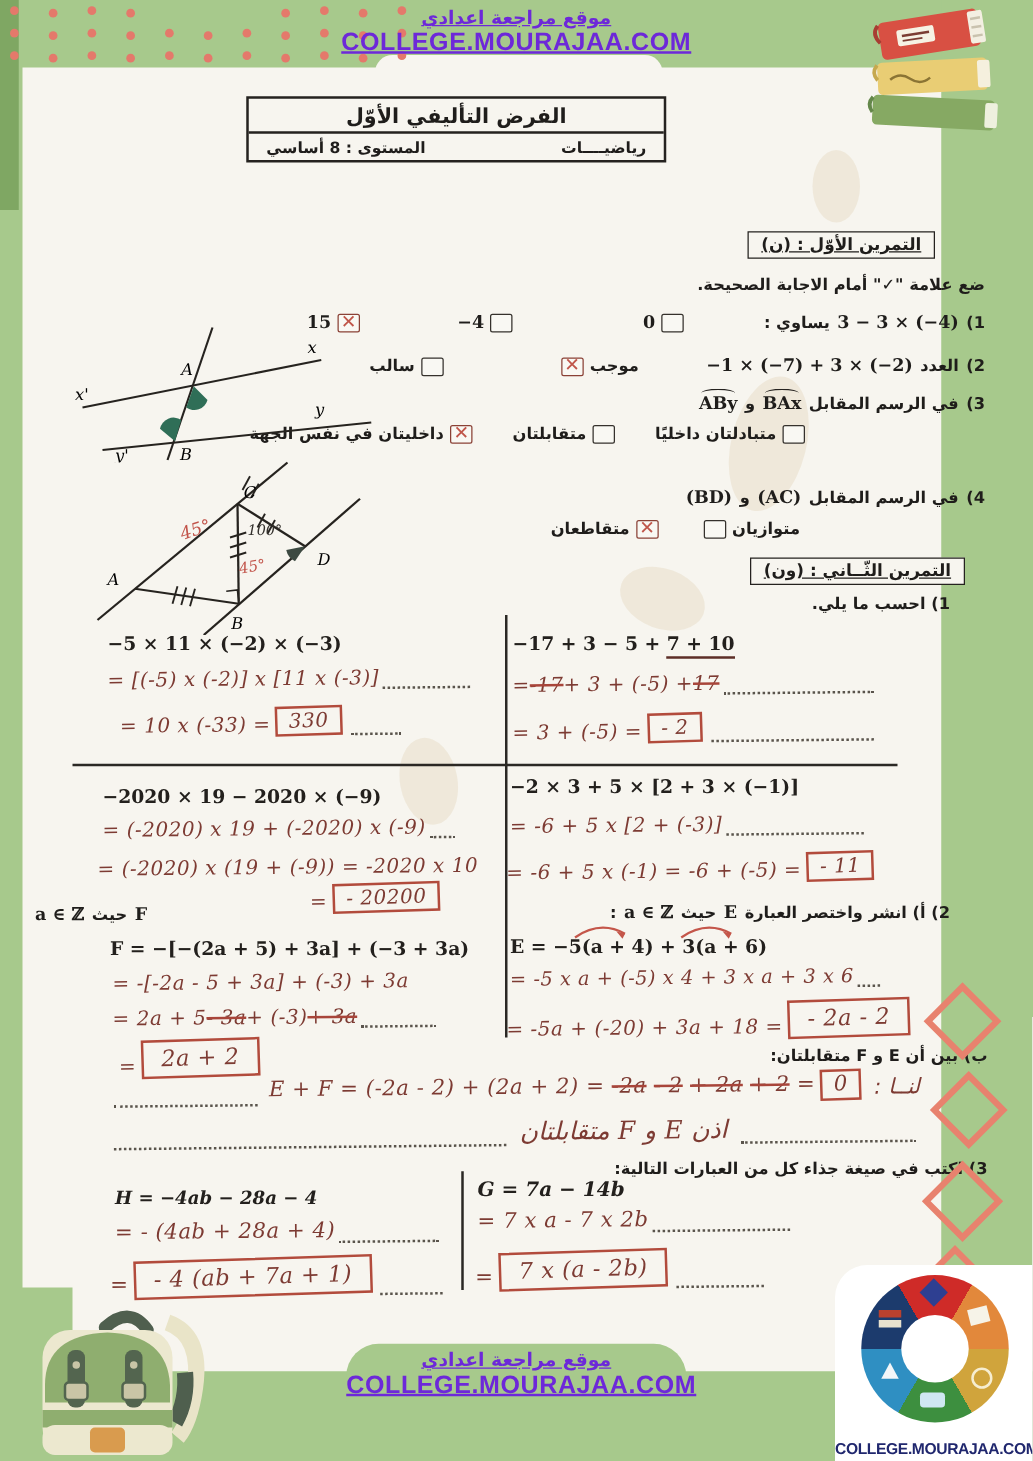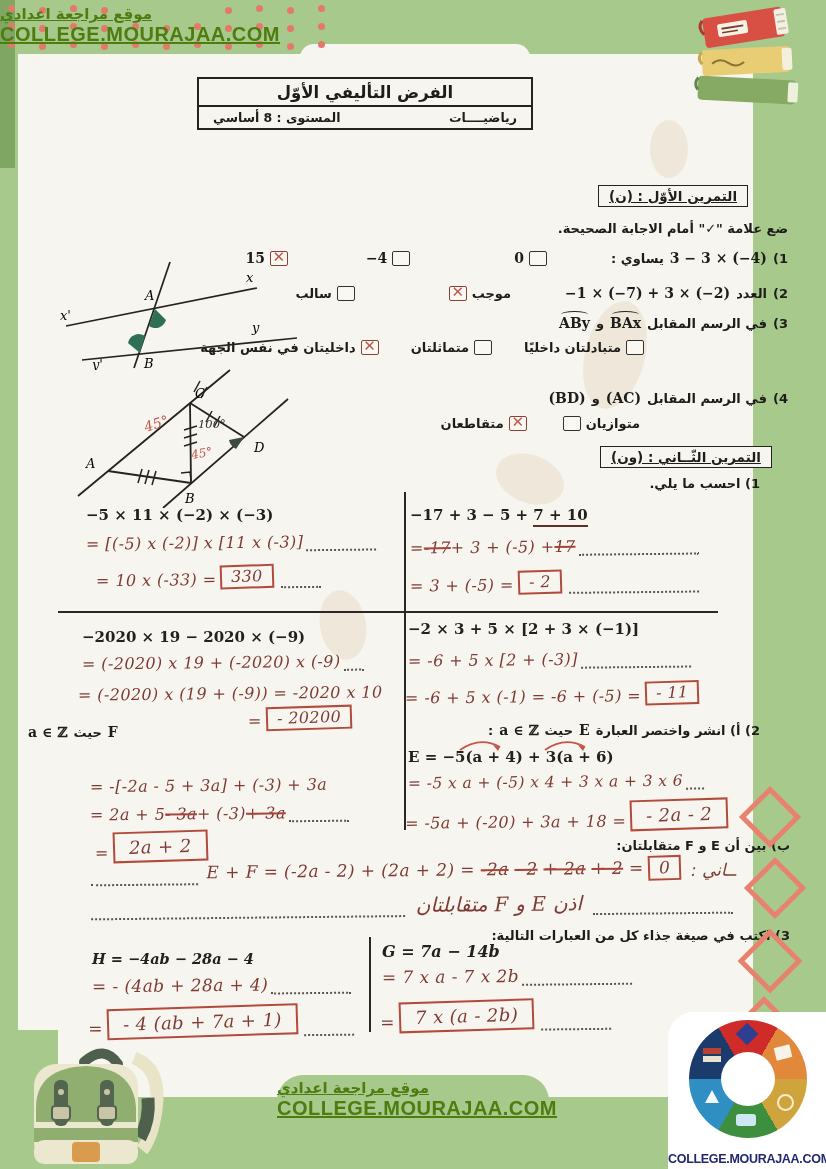--- a/index.html
+++ b/index.html
@@ -9,21 +9,21 @@
   .gr{position:absolute;background:#a7c98c;}
   .frame-top{left:0;top:0;width:826px;height:54px;}
   .frame-left{left:0;top:0;width:18px;height:1169px;}
   .frame-right{left:753px;top:0;width:73px;height:1169px;}
   .frame-bottom{left:0;top:1097px;width:826px;height:72px;}
   .dark-stripe{left:0;top:0;width:15px;height:168px;background:#7fa763;position:absolute;}
   .bl-block{left:0;top:1030px;width:58px;height:139px;}
   .footer-tab{left:277px;top:1075px;width:272px;height:46px;border-radius:26px 26px 0 0;}
   .top-bump{position:absolute;left:300px;top:44px;width:230px;height:18px;background:#f7f5ef;border-radius:14px 14px 0 0;}
   
-  .banner{position:absolute;left:0;width:100%;color:#4d7c0f;z-index:6;}
+  .banner{position:absolute;left:0;width:100%;text-align:center;color:#6d28d9;z-index:6;}
   .banner .ar{font-size:15px;font-weight:bold;text-decoration:underline;}
   .banner .url{font-size:20px;font-weight:bold;text-decoration:underline;letter-spacing:.5px;
                font-family:"Liberation Sans",sans-serif;}
   .hdr{top:5px;}
   .ftr{top:1079px;left:277px;width:272px;white-space:nowrap;}
   
   #dotgrid{position:absolute;left:8px;top:5px;width:350px;height:48px;z-index:3;}
   .dot{position:absolute;width:7px;height:7px;border-radius:50%;background:#e4796b;}
   
   .stain{position:absolute;background:rgba(200,172,120,.17);border-radius:50%;}
@@ -216,21 +216,21 @@
     <span>و</span>
     <span class="ltr hat">ABy</span>
   </div>
   <div class="pline" style="right:182px;top:340px;">
     <span class="opt">
       <span class="cb"></span>
       <span>متبادلتان داخليًا</span>
     </span>
     <span class="opt" style="margin-right:26px;">
       <span class="cb"></span>
-      <span>متماثلتان</span>
+      <span>متقابلتان</span>
     </span>
     <span class="opt" style="margin-right:26px;">
       <span class="cb checked">
           <span class="xmark">✕</span>
         </span>
       <span>داخليتان في نفس الجهة</span>
     </span>
   </div>
 
   <div class="pline" style="right:38px;top:390px;">
@@ -374,38 +374,39 @@
   <div class="hw" style="left:405px;top:800px;">
     <span>= -5a + (-20) + 3a + 18 =</span>
     <span class="abox big">- 2a - 2</span>
   </div>
 
   <div class="pline" style="left:28px;top:724px;">
     <span class="ltr">F</span>
     <span>حيث</span>
     <span class="ltr">a ∈ ℤ</span>
   </div>
+  <div class="math" style="left:88px;top:750px;">F = −[−(2a + 5) + 3a] + (−3 + 3a)</div>
   <div class="hw" style="left:90px;top:776px;">
     <span>= -[-2a - 5 + 3a] + (-3) + 3a</span>
   </div>
   <div class="hw" style="left:90px;top:804px;">
     <span>= 2a + 5 </span>
       <span class="strike">- 3a</span>
       <span> + (-3) </span>
       <span class="strike">+ 3a</span>
     <span class="dts" style="width:60px;"></span>
   </div>
   <div class="hw" style="left:95px;top:831px;">
     <span>=</span>
     <span class="abox big">2a + 2</span>
   </div>
 
   <div class="pline" style="right:36px;top:838px;">ب) بين أن E و F متقابلتان:</div>
   <div class="hw" style="left:88px;top:858px;width:648px;direction:rtl;font-size:17px;">
-    <span style="font-family:'DejaVu Sans',sans-serif;">ــاني :</span>
+    <span style="font-family:'DejaVu Sans',sans-serif;">لنــا :</span>
     <span class="ltr" style="font-weight:normal;font-style:italic;font-size:17px;margin:0 6px;"><span>E + F = (-2a - 2) + (2a + 2) = </span><span class="strike">-2a</span><span> </span><span class="strike">- 2</span><span> </span><span class="strike">+ 2a</span><span> </span><span class="strike">+ 2</span><span> =</span><span class="abox">0</span></span>
     <span class="dts" style="flex:1;"></span>
   </div>
   <div class="hw" style="left:88px;top:893px;width:648px;direction:rtl;font-size:20px;">
     <span class="dts" style="width:140px;"></span>
     <span style="margin:0 8px;">اذن E و F متقابلتان</span>
     <span class="dts" style="flex:1;"></span>
   </div>
 
   <div class="pline" style="right:36px;top:928px;">3) اكتب في صيغة جذاء كل من العبارات التالية:</div>

